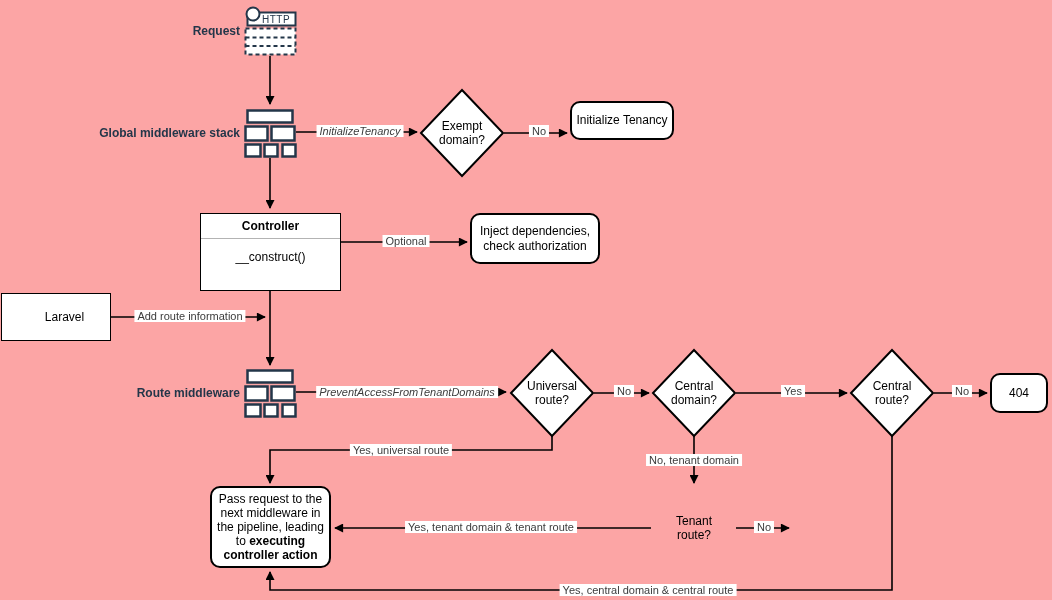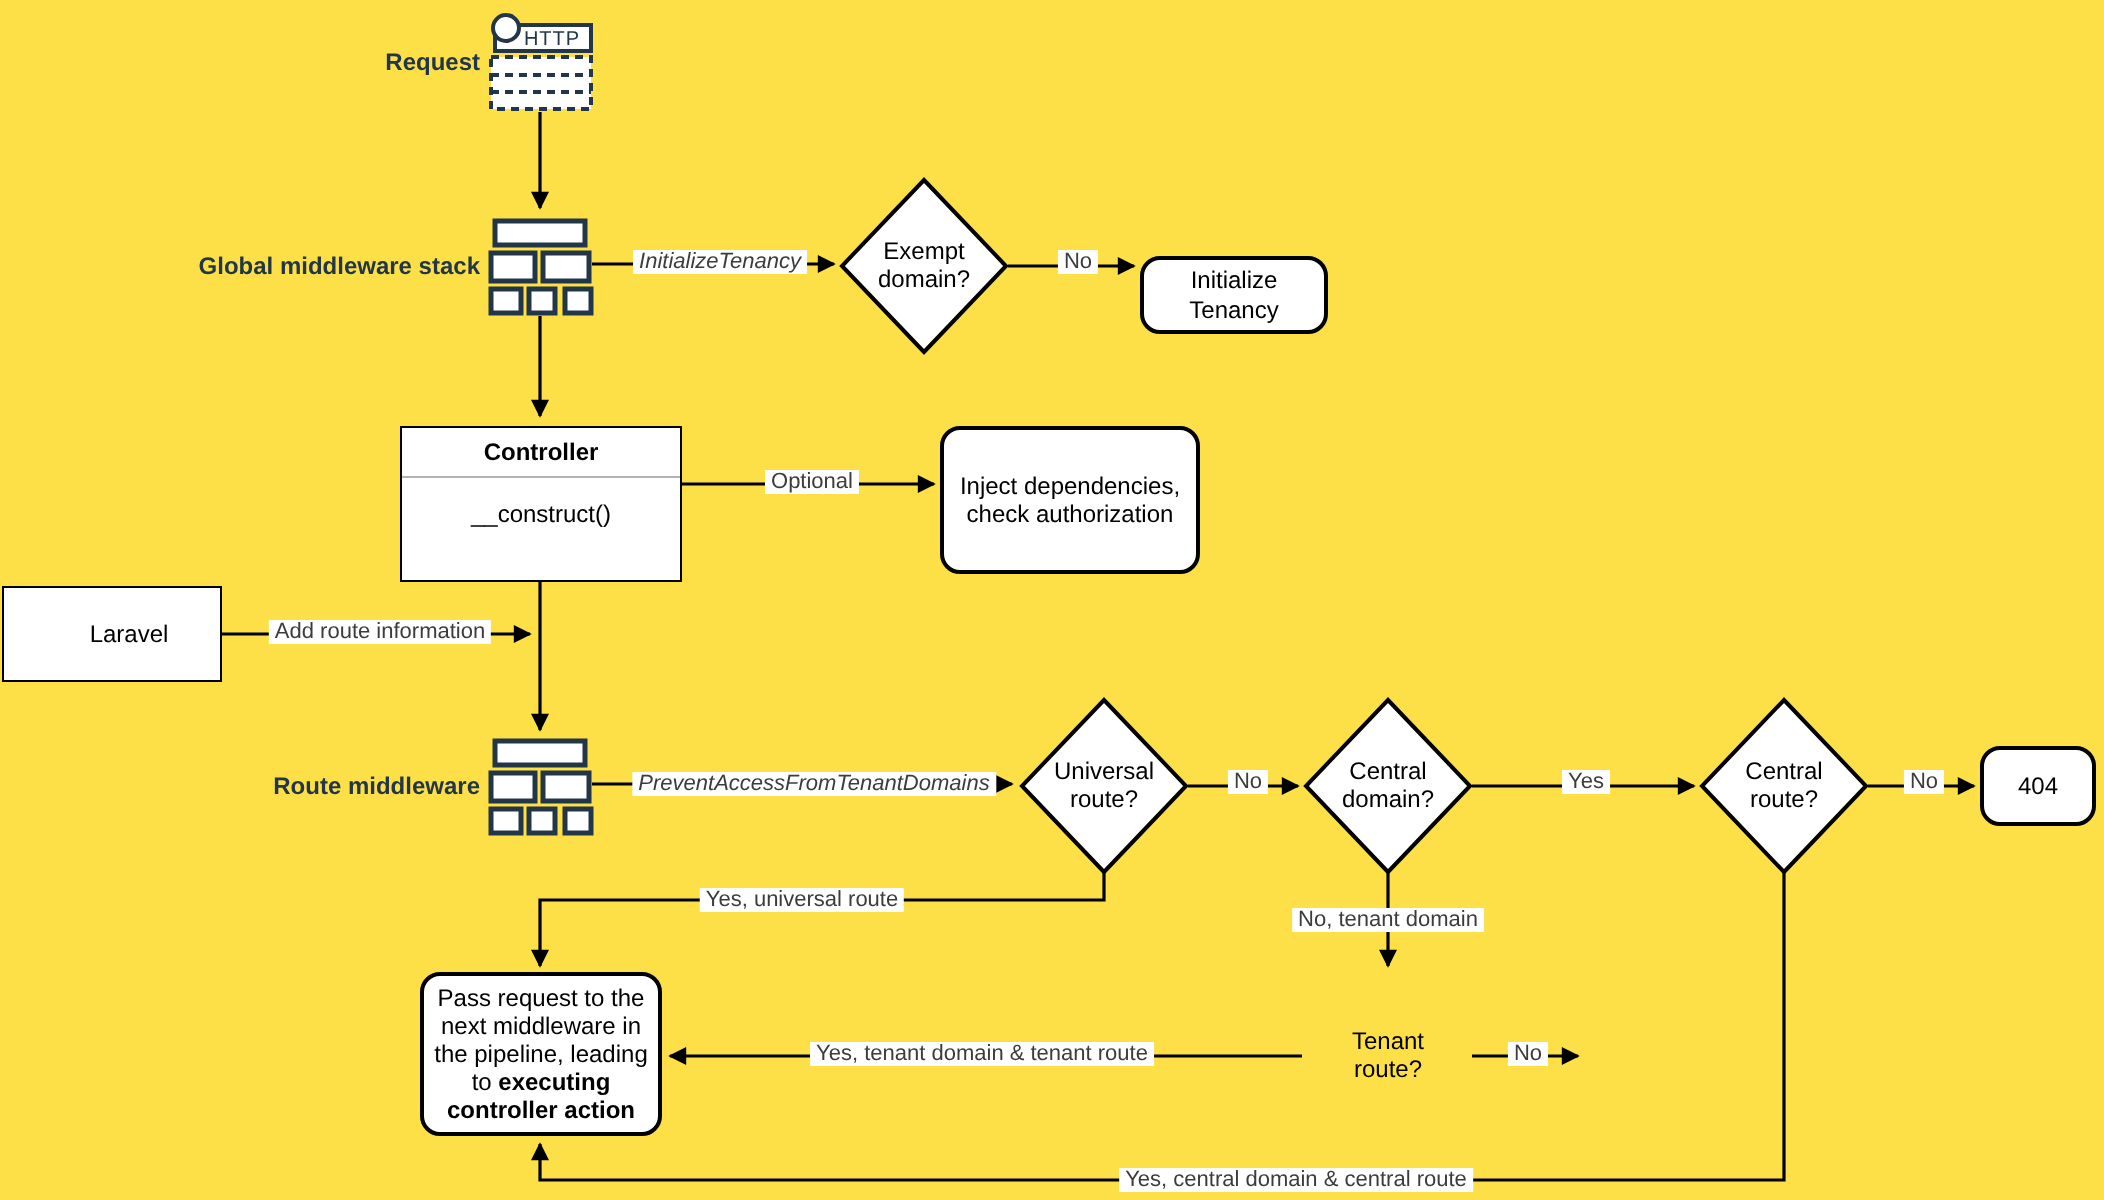--- a/index.html
+++ b/index.html
@@ -1,17 +1,17 @@
 <!DOCTYPE html>
 <html><head>
 <meta charset="utf-8">
 <style>
   html,body { margin:0; padding:0; background:#fff; }
   .canvas {
-    position:relative; width:1052px; height:600px; background:#fde047;
+    position:relative; width:1052px; height:600px; background:#fca5a5;
     font-family:"Liberation Sans", sans-serif; overflow:hidden;
   }
   .layer { position:absolute; left:0; top:0; }
   
   .node {
     position:absolute; box-sizing:border-box; background:#fff;
     border:2px solid #000; border-radius:10px;
     display:flex; align-items:center; justify-content:center;
     text-align:center; font-size:12px; color:#000; line-height:1.2;
   }
@@ -109,28 +109,28 @@
       <rect x="245.5" y="404.5" width="15" height="12"></rect>
       <rect x="264.5" y="404.5" width="13" height="12"></rect>
       <rect x="282.5" y="404.5" width="13" height="12"></rect>
     </g>
   </svg>
 
   <div class="slabel" style="right:812px; top:31px;">Request</div>
   <div class="slabel" style="right:812px; top:133px;">Global middleware stack</div>
   <div class="slabel" style="right:812px; top:393px;">Route middleware</div>
 
-  <div class="node" style="left:570px; top:128px; width:94px; height:39px;">Initialize Tenancy</div>
+  <div class="node" style="left:570px; top:101px; width:104px; height:39px;">Initialize Tenancy</div>
 
   <div class="uml" style="left:200px; top:213px; width:141px; height:78px;">
     <div class="uml-header">Controller</div>
     <div class="uml-body">__construct()</div>
   </div>
 
-  <div class="node" style="left:470px; top:213px; width:130px; height:74px; padding:0 0;">Inject dependencies, check authorization</div>
+  <div class="node" style="left:470px; top:213px; width:130px; height:51px; padding:0 0;">Inject dependencies, check authorization</div>
 
   <div class="node plain" style="left:1px; top:293px; width:110px; height:48px;">Laravel</div>
 
   <div class="node" style="left:990px; top:373px; width:58px; height:40px;">404</div>
 
 
   <div class="node" style="left:210px; top:486px; width:121px; height:82px; padding:2px 3px; line-height:1.18;">
     <span><span>Pass request to the next middleware in the pipeline, leading to </span><span class="bold">executing controller action</span></span>
   </div>
 

